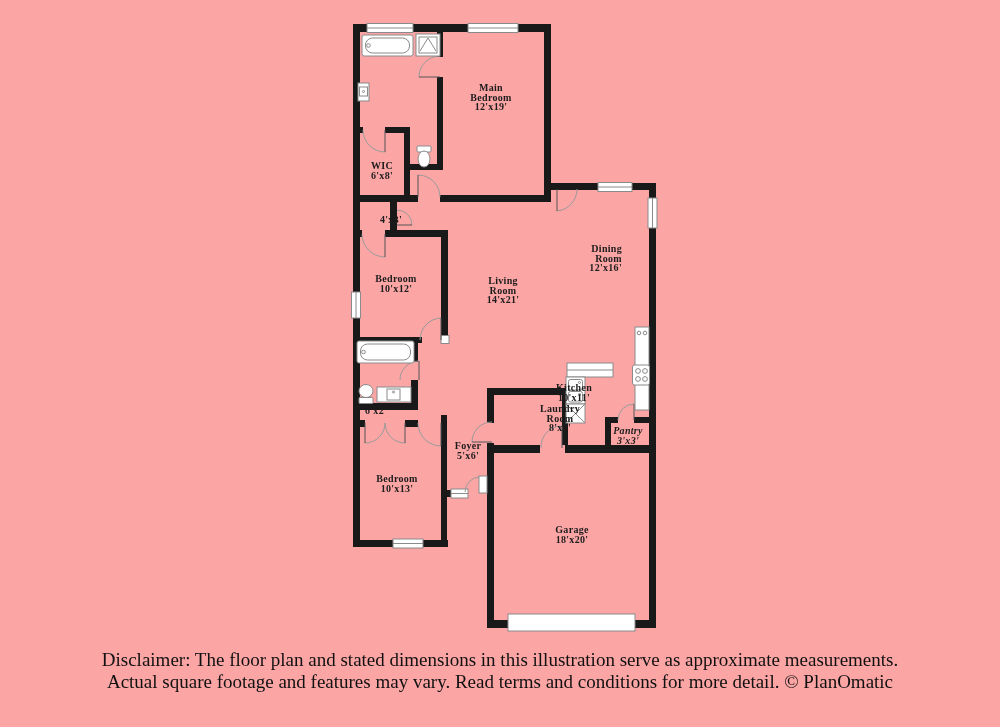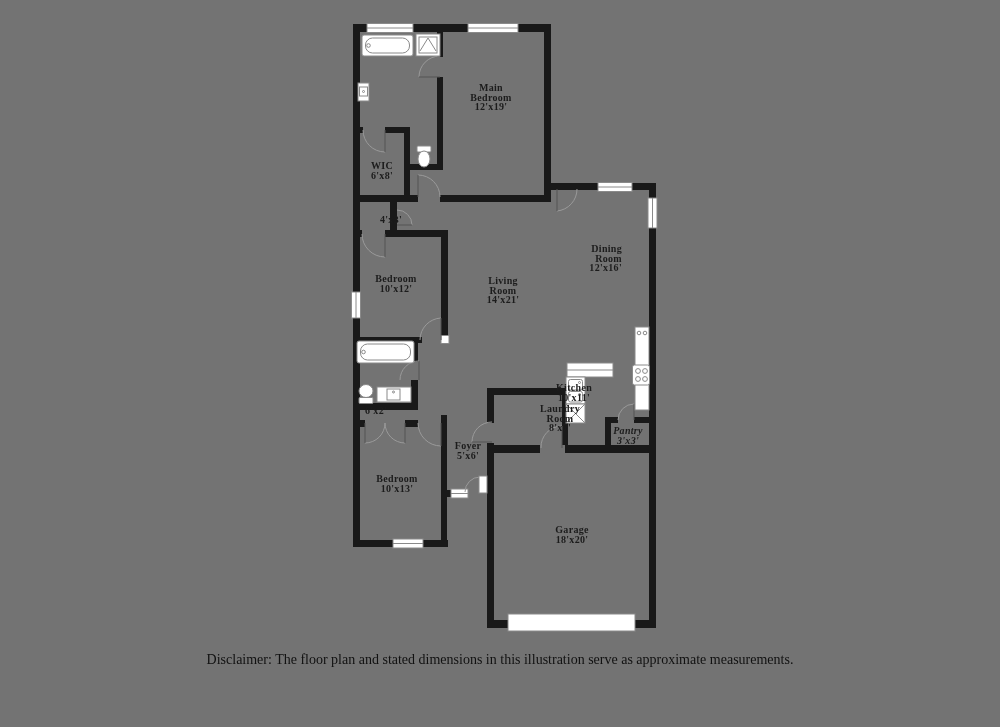--- a/index.html
+++ b/index.html
@@ -1,16 +1,16 @@
 <!DOCTYPE html>
 <html><head>
 <meta charset="utf-8">
 <style>
   html,body{margin:0;padding:0;background:#ffffff;}
-  #stage{position:relative;width:1000px;height:727px;background:#737373;overflow:hidden;
+  #stage{position:relative;width:1000px;height:727px;background:#fca5a5;overflow:hidden;
          font-family:"Liberation Serif",serif;}
   #plan-svg{position:absolute;left:0;top:0;}
   .room-label{position:absolute;transform:translateX(-50%);text-align:center;
               font-family:"Liberation Serif",serif;font-weight:bold;font-size:10px;
               line-height:9.5px;letter-spacing:.3px;color:#1c1c1c;white-space:normal;}
   .room-label .rname{display:block;}
   .room-label .rname:empty{display:none;}
   .room-label .rdims{display:block;white-space:nowrap;}
   .lbl-main-bedroom{left:491px;top:83px;width:54px;}
   .lbl-wic{left:382px;top:161px;}
@@ -19,21 +19,21 @@
   .lbl-living-room{left:503px;top:276px;width:44px;}
   .lbl-dining-room{left:600px;top:244px;width:44px;text-align:right;}
   .lbl-kitchen{left:574px;top:383px;}
   .lbl-laundry-room{left:536px;top:404px;width:54px;margin-left:24px;}
   .lbl-pantry{left:628px;top:426px;font-style:italic;}
   .lbl-foyer{left:468px;top:441px;}
   .lbl-closet-6x2{left:376px;top:406px;}
   .lbl-bedroom-2{left:397px;top:474px;}
   .lbl-garage{left:572px;top:525px;}
   #disclaimer{position:absolute;left:0;top:649px;width:1000px;text-align:center;
-              font-size:14px;line-height:22px;color:#111;}
+              font-size:19px;line-height:22px;color:#111;}
   #disclaimer p{margin:0;}
 </style>
 </head>
 <body>
 
 <div id="stage">
 
   <svg id="plan-svg" width="1000" height="727" viewBox="0 0 1000 727">
 
     <g fill="#191919" shape-rendering="crispEdges">
@@ -284,15 +284,16 @@
     <span class="rname">Bedroom</span>
     <span class="rdims">10'x13'</span>
   </div>
   <div class="room-label lbl-garage">
     <span class="rname">Garage</span>
     <span class="rdims">18'x20'</span>
   </div>
 
   <div id="disclaimer">
     <p>Disclaimer: The floor plan and stated dimensions in this illustration serve as approximate measurements.</p>
+    <p>Actual square footage and features may vary. Read terms and conditions for more detail. © PlanOmatic</p>
   </div>
 
 </div>
 
 </body></html>

